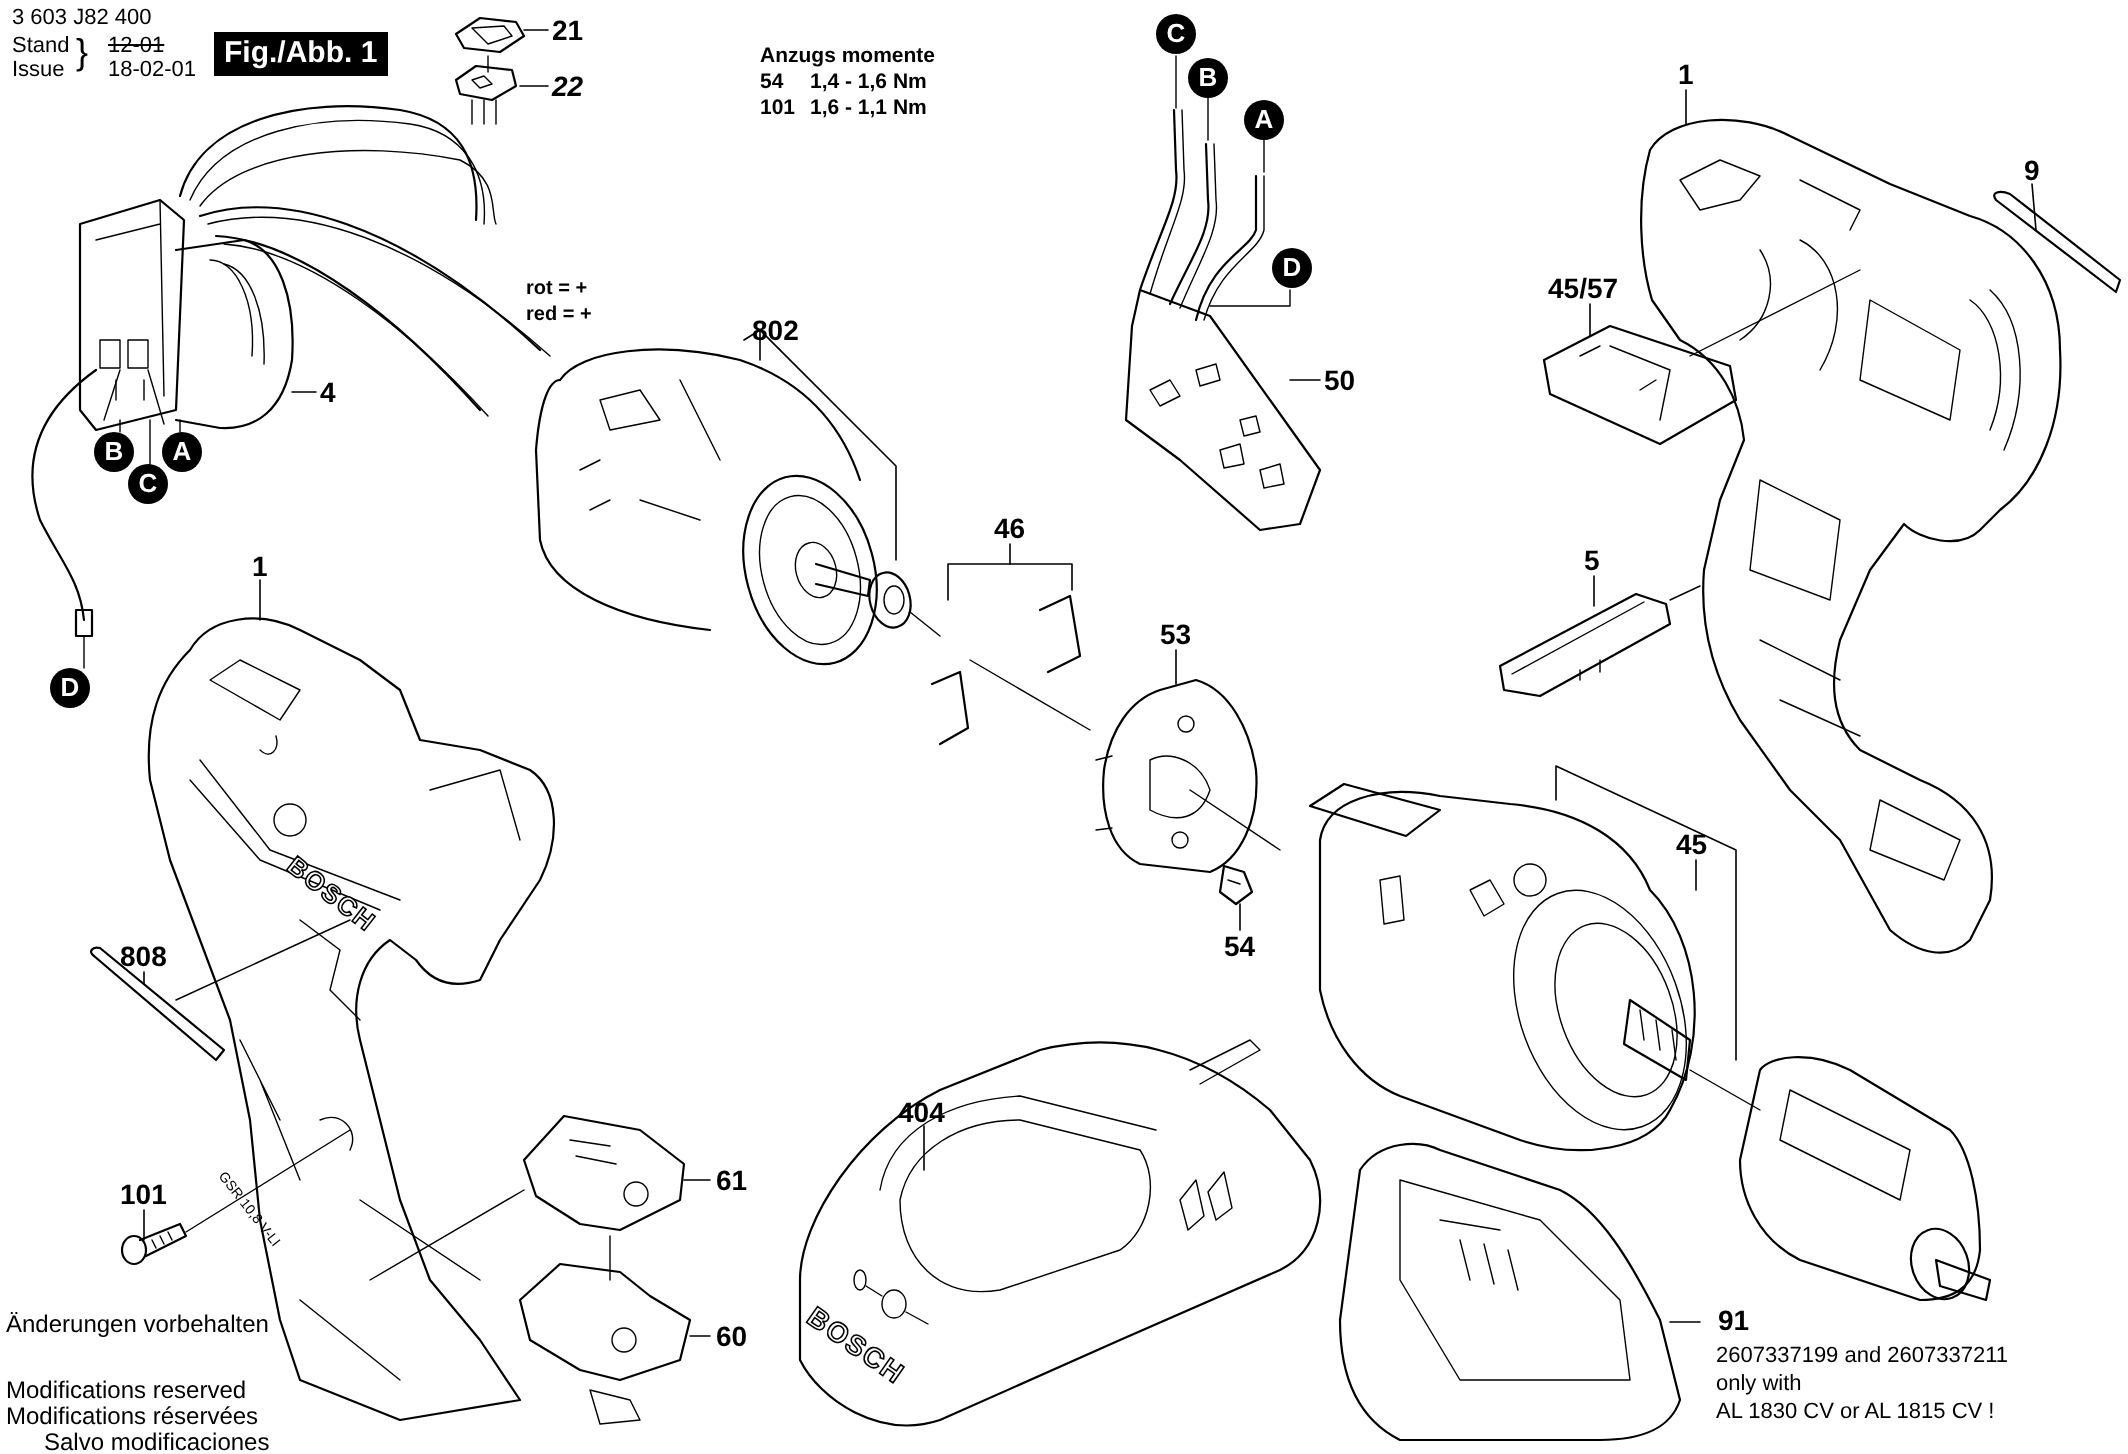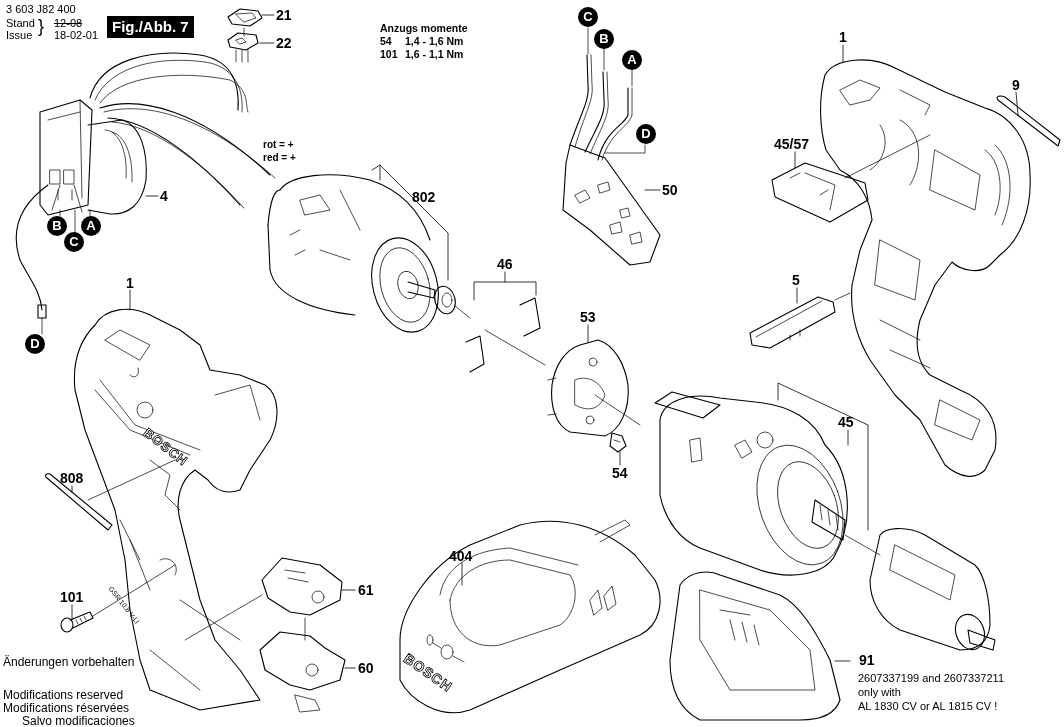--- a/index.html
+++ b/index.html
@@ -255,46 +255,46 @@
     <path d="M700 590 L770 610 L810 650 L815 690 L730 690 L700 640 Z" class="thin"></path>
     <path d="M720 610 L750 615 M730 620 L735 640 M742 622 L747 642 M754 625 L759 645" class="thin"></path>
   </g>
   <line x1="835" y1="661" x2="850" y2="661" class="lead"></line>
 </svg>
 
 <div class="abs hdr" style="left:6px;top:3px;">3 603 J82 400</div>
 <div class="abs hdr" style="left:6px;top:17px;">Stand</div>
 <div class="abs hdr" style="left:6px;top:29px;">Issue</div>
 <div class="abs brace" style="left:38px;top:14px;">}</div>
-<div class="abs hdr strike" style="left:54px;top:17px;">12-08</div>
+<div class="abs hdr strike" style="left:54px;top:17px;">12-01</div>
 <div class="abs hdr" style="left:54px;top:29px;">18-02-01</div>
-<div class="abs figbox" style="left:107px;top:16px;">Fig./Abb. 7</div>
+<div class="abs figbox" style="left:107px;top:16px;">Fig./Abb. 1</div>
 
 <div class="abs torque" style="left:380px;top:22px;">Anzugs momente</div>
 <div class="abs torque" style="left:380px;top:35px;">54</div>
 <div class="abs torque" style="left:405px;top:35px;">1,4 - 1,6 Nm</div>
 <div class="abs torque" style="left:380px;top:48px;">101</div>
 <div class="abs torque" style="left:405px;top:48px;">1,6 - 1,1 Nm</div>
 
 <div class="abs small" style="left:263px;top:139px;">rot = +</div>
 <div class="abs small" style="left:263px;top:152px;">red = +</div>
 
 <div class="abs circle" style="left:47px;top:216px;">B</div>
 <div class="abs circle" style="left:81px;top:216px;">A</div>
 <div class="abs circle" style="left:64px;top:232px;">C</div>
 <div class="abs circle" style="left:25px;top:334px;">D</div>
 <div class="abs circle" style="left:578px;top:7px;">C</div>
 <div class="abs circle" style="left:594px;top:29px;">B</div>
 <div class="abs circle" style="left:622px;top:50px;">A</div>
 <div class="abs circle" style="left:636px;top:124px;">D</div>
 
 <div class="abs label" style="left:276px;top:8px;">21</div>
-<div class="abs label" style="left:276px;top:36px;">22</div>
+<div class="abs label" style="left:276px;top:36px;font-style:italic;">22</div>
 <div class="abs label" style="left:160px;top:189px;">4</div>
-<div class="abs label" style="left:412px;top:158px;margin-top:32px;">802</div>
+<div class="abs label" style="left:376px;top:158px;">802</div>
 <div class="abs label" style="left:662px;top:183px;">50</div>
 <div class="abs label" style="left:839px;top:30px;">1</div>
 <div class="abs label" style="left:1012px;top:78px;">9</div>
 <div class="abs label" style="left:774px;top:137px;">45/57</div>
 <div class="abs label" style="left:792px;top:273px;">5</div>
 <div class="abs label" style="left:497px;top:257px;">46</div>
 <div class="abs label" style="left:580px;top:310px;">53</div>
 <div class="abs label" style="left:612px;top:466px;">54</div>
 <div class="abs label" style="left:838px;top:415px;">45</div>
 <div class="abs label" style="left:126px;top:276px;">1</div>

